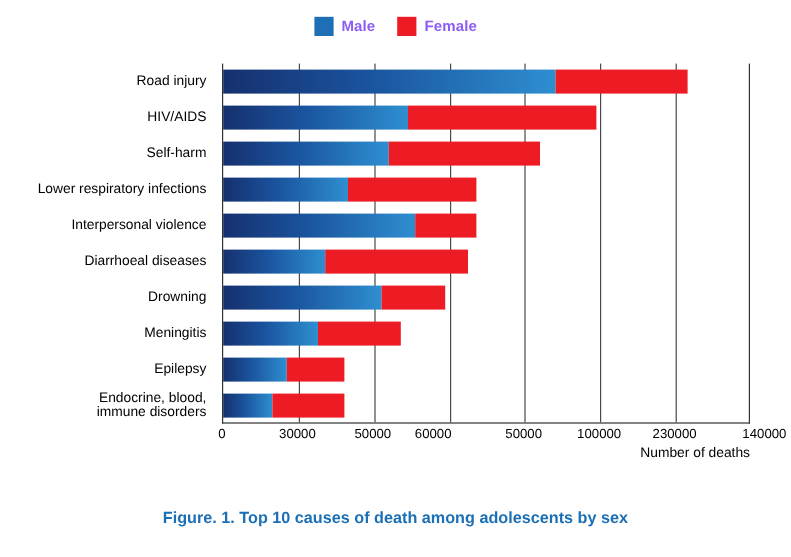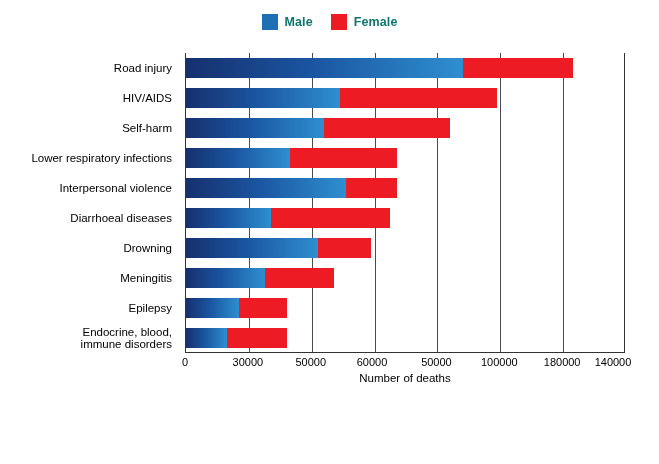--- a/index.html
+++ b/index.html
@@ -40,21 +40,21 @@
     gap: 7px;
   }
   .legend-swatch {
     width: 16px;
     height: 16px;
     display: inline-block;
   }
   .legend-label {
     font-size: 12.5px;
     font-weight: bold;
-    color: #0f766e;
+    color: #8b5cf6;
     letter-spacing: .1px;
   }
 
   
   #plot-area {
     position: absolute;
     left: 185px;
     top: 53px;
     width: 440px;
     height: 300px;
@@ -126,21 +126,21 @@
     font-size: 11px;
     color: #000;
     transform: translateX(-50%);
     white-space: nowrap;
   }
   #x-axis-title {
     position: absolute;
     left: 185px;
     top: 372px;
     width: 440px;
-    text-align: center;
+    text-align: right;
     font-size: 11.5px;
     color: #000;
   }
 
   
   #caption {
     position: absolute;
     left: 0;
     top: 424px;
     width: 659px;
@@ -250,21 +250,22 @@
           <div class="bar-seg-male" style="width: 40.8571px; background: linear-gradient(to right, rgb(22, 48, 110) 0%, rgb(26, 85, 160) 45%, rgb(46, 143, 208) 100%);"></div>
           <div class="bar-seg-female" style="width: 59.7143px; background: rgb(237, 28, 36);"></div>
         </div>
       </div>
   </div>
 
   <div id="x-ticks">
       <div class="x-tick-label" style="left: 0px;">0</div>
       <div class="x-tick-label" style="left: 62.8571px;">30000</div>
       <div class="x-tick-label" style="left: 125.714px;">50000</div>
-      <div class="x-tick-label" style="left: 187px;">60000</div>
+      <div class="x-tick-label" style="left: 176px;">60000</div>
       <div class="x-tick-label" style="left: 251.429px;">50000</div>
       <div class="x-tick-label" style="left: 314.286px;">100000</div>
-      <div class="x-tick-label" style="left: 377.143px;">180000</div>
-      <div class="x-tick-label" style="left: 428px;">140000</div>
+      <div class="x-tick-label" style="left: 377.143px;">230000</div>
+      <div class="x-tick-label" style="left: 452px;">140000</div>
     </div>
   <div id="x-axis-title">Number of deaths</div>
 
+  <div id="caption">Figure. 1. Top 10 causes of death among adolescents by sex</div>
 </div>
 
 </body></html>

